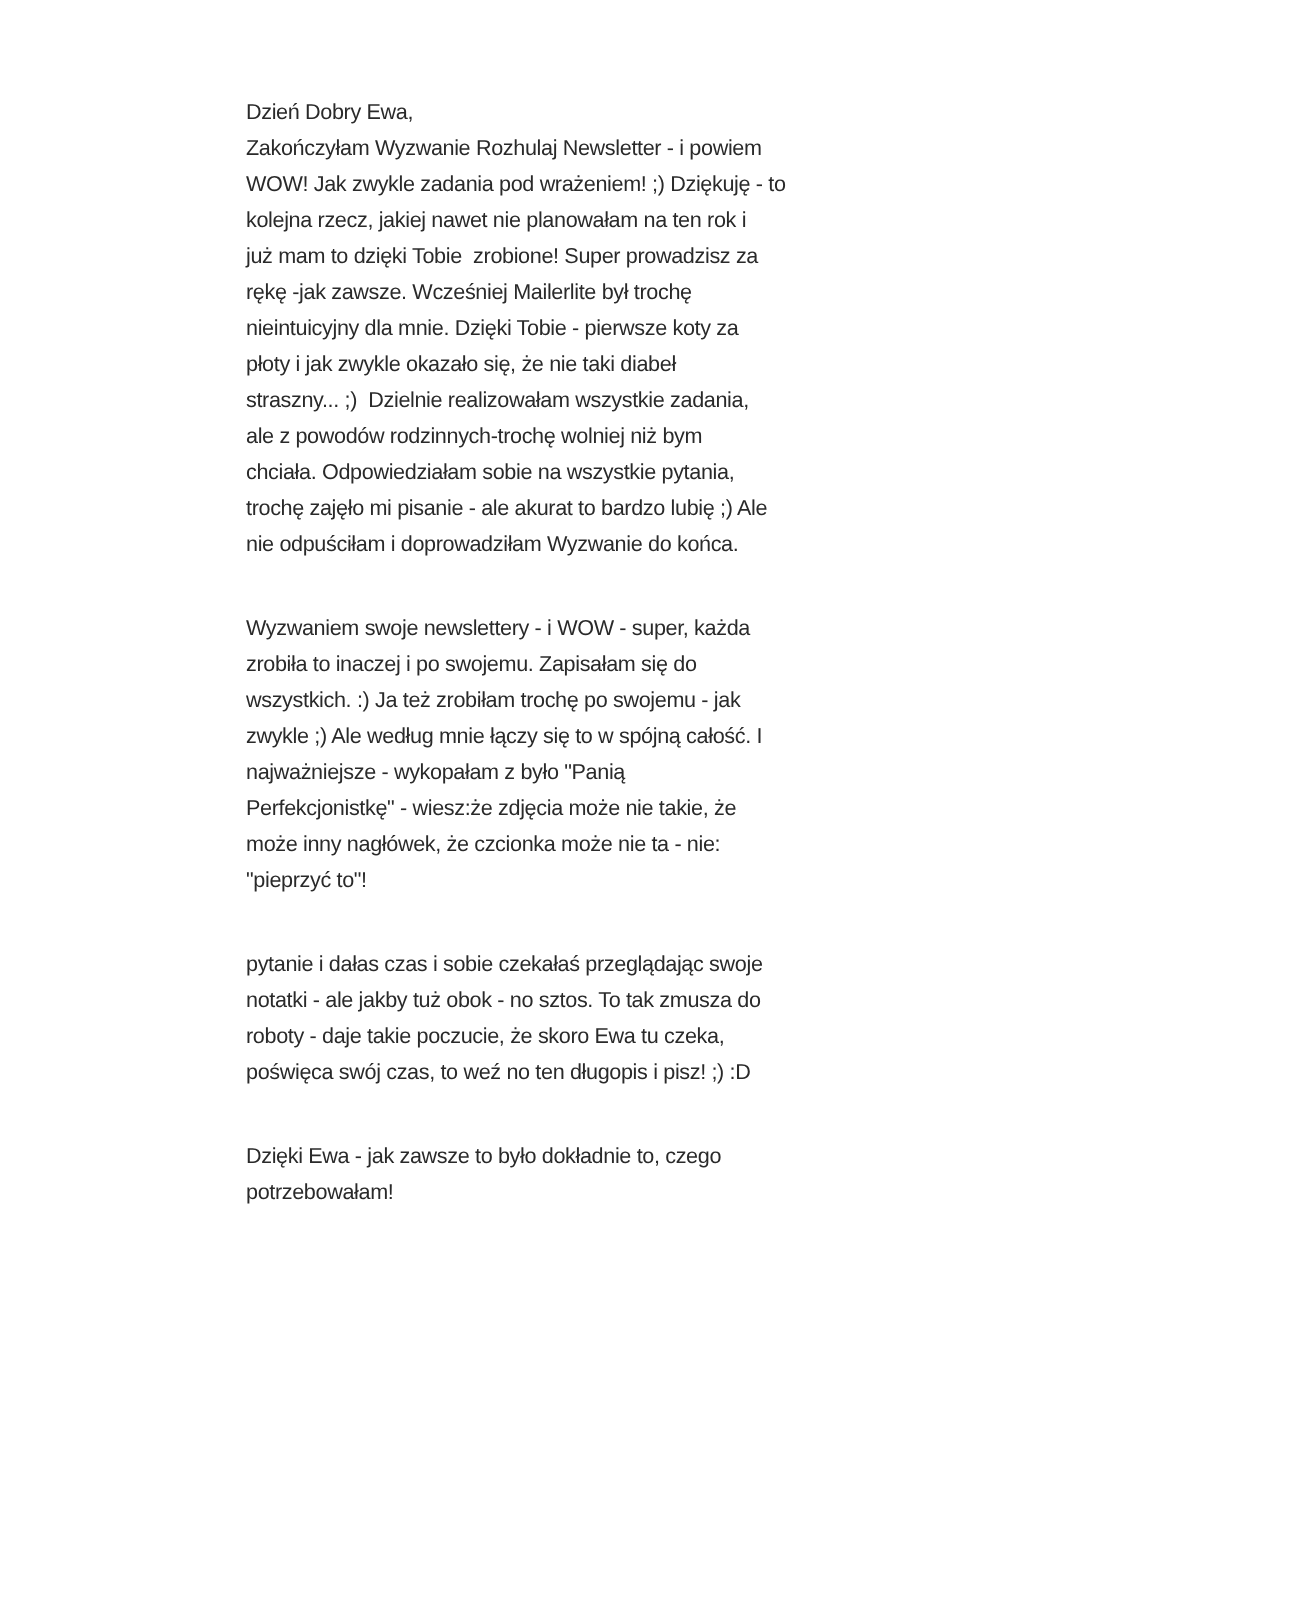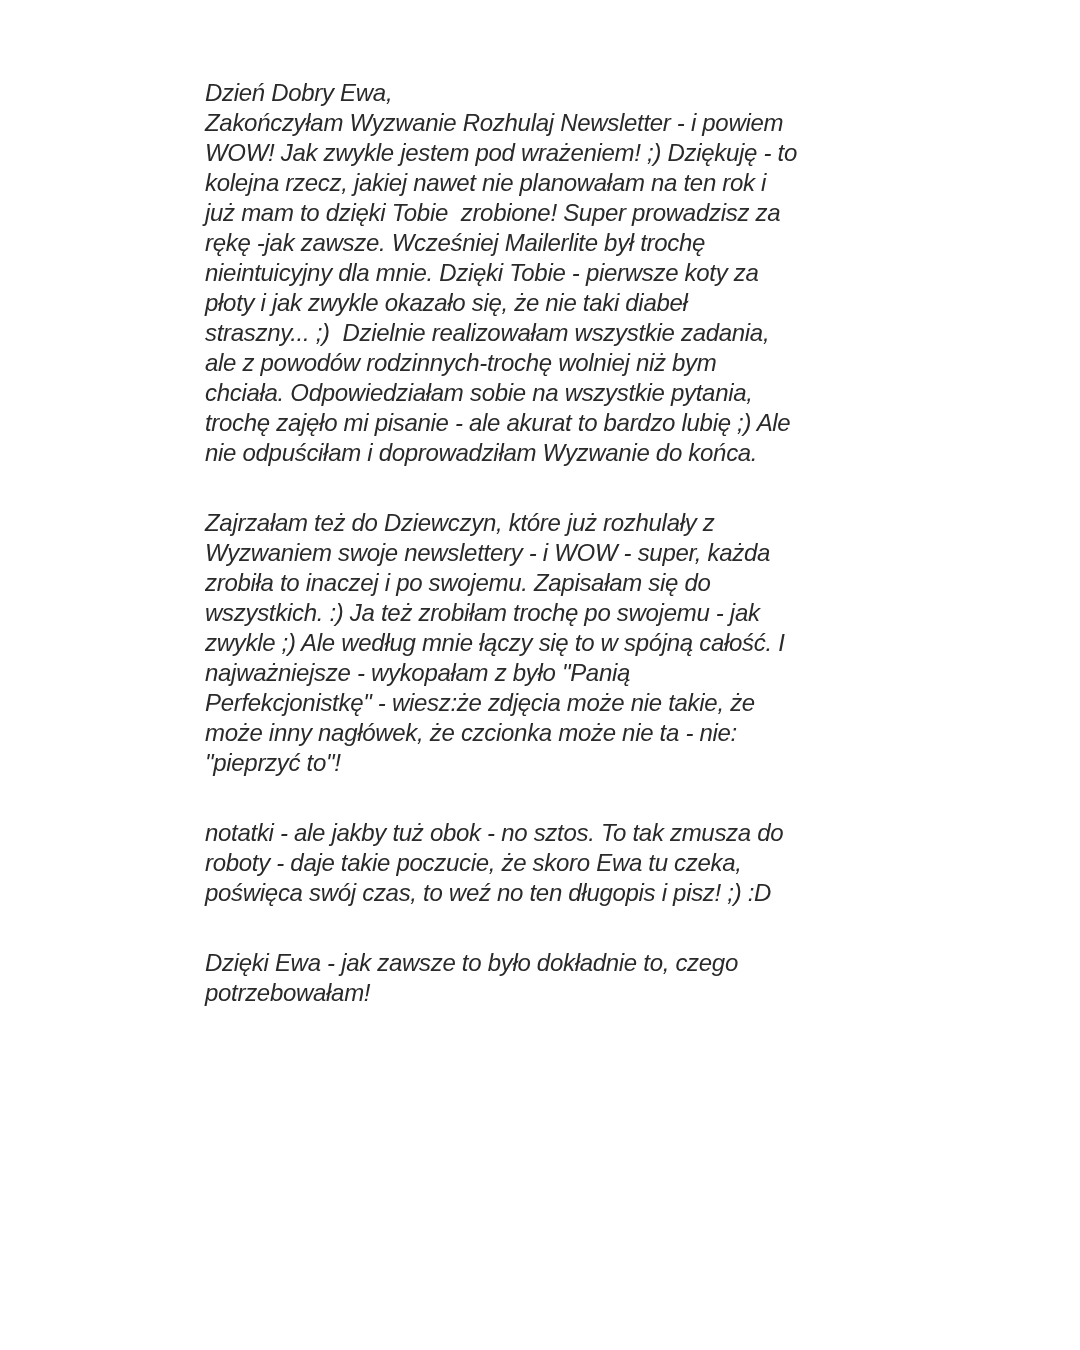--- a/index.html
+++ b/index.html
@@ -16,68 +16,67 @@
     font-family: "Liberation Sans", sans-serif;
   }
   .message {
     position: absolute;
     left: 205px;
     top: 78px;
     width: 700px;
     color: #2a2a2a;
   }
   .block .line {
-    font-size: 24px;
+    font-size: 18px;
     line-height: 30px;
     letter-spacing: -0.3px;
     white-space: pre;
     font-weight: 400;
-    font-style: italic;
   }
   .block.bold .line {
     font-weight: 700;
   }
   .gap {
     height: 40px;
   }
 </style>
 </head>
 <body>
 
 <div class="page">
   <div class="message">
       <div class="block">
         <div class="line">Dzień Dobry Ewa,</div>
         <div class="line">Zakończyłam Wyzwanie Rozhulaj Newsletter - i powiem</div>
-        <div class="line">WOW! Jak zwykle jestem pod wrażeniem! ;) Dziękuję - to</div>
+        <div class="line">WOW! Jak zwykle zadania pod wrażeniem! ;) Dziękuję - to</div>
         <div class="line">kolejna rzecz, jakiej nawet nie planowałam na ten rok i</div>
         <div class="line">już mam to dzięki Tobie  zrobione! Super prowadzisz za</div>
         <div class="line">rękę -jak zawsze. Wcześniej Mailerlite był trochę</div>
         <div class="line">nieintuicyjny dla mnie. Dzięki Tobie - pierwsze koty za</div>
         <div class="line">płoty i jak zwykle okazało się, że nie taki diabeł</div>
         <div class="line">straszny... ;)  Dzielnie realizowałam wszystkie zadania,</div>
         <div class="line">ale z powodów rodzinnych-trochę wolniej niż bym</div>
         <div class="line">chciała. Odpowiedziałam sobie na wszystkie pytania,</div>
         <div class="line">trochę zajęło mi pisanie - ale akurat to bardzo lubię ;) Ale</div>
         <div class="line">nie odpuściłam i doprowadziłam Wyzwanie do końca.</div>
       </div>
       <div class="gap"></div>
       <div class="block">
-        <div class="line">Zajrzałam też do Dziewczyn, które już rozhulały z</div>
         <div class="line">Wyzwaniem swoje newslettery - i WOW - super, każda</div>
         <div class="line">zrobiła to inaczej i po swojemu. Zapisałam się do</div>
         <div class="line">wszystkich. :) Ja też zrobiłam trochę po swojemu - jak</div>
         <div class="line">zwykle ;) Ale według mnie łączy się to w spójną całość. I</div>
         <div class="line">najważniejsze - wykopałam z było "Panią</div>
         <div class="line">Perfekcjonistkę" - wiesz:że zdjęcia może nie takie, że</div>
         <div class="line">może inny nagłówek, że czcionka może nie ta - nie:</div>
         <div class="line">"pieprzyć to"!</div>
       </div>
       <div class="gap"></div>
       <div class="block">
+        <div class="line">pytanie i dałas czas i sobie czekałaś przeglądając swoje</div>
         <div class="line">notatki - ale jakby tuż obok - no sztos. To tak zmusza do</div>
         <div class="line">roboty - daje takie poczucie, że skoro Ewa tu czeka,</div>
         <div class="line">poświęca swój czas, to weź no ten długopis i pisz! ;) :D</div>
       </div>
       <div class="gap"></div>
       <div class="block">
         <div class="line">Dzięki Ewa - jak zawsze to było dokładnie to, czego</div>
         <div class="line">potrzebowałam!</div>
       </div>
     </div>

